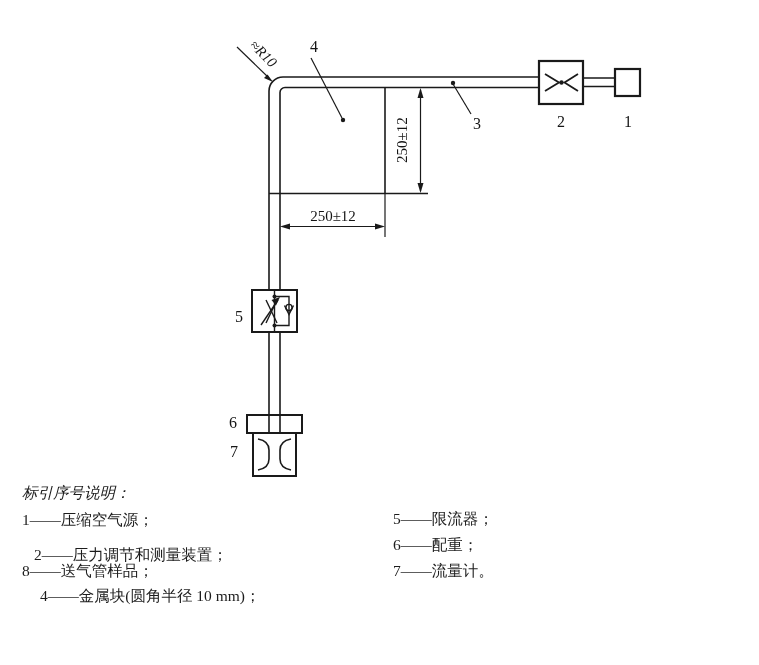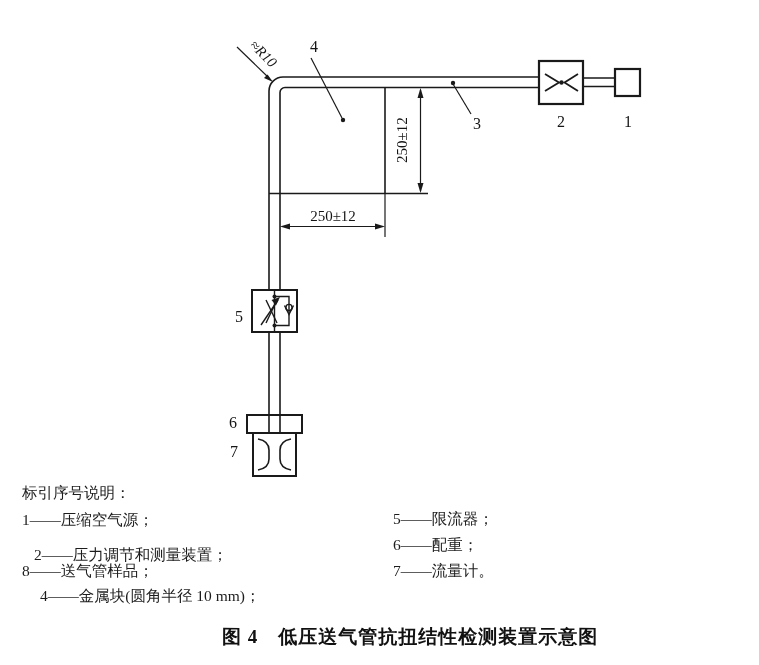--- a/index.html
+++ b/index.html
@@ -14,21 +14,21 @@
   }
   .diagram-svg{position:absolute;left:0;top:0;}
   svg text{
     font-family:"Liberation Serif","DejaVu Serif",serif;
     fill:#151515;
   }
   .part-num{font-size:16px;}
   .dim-text{font-size:15px;}
   .radius-text{font-size:14.5px;font-style:italic;}
   .legend{position:absolute;left:0;top:0;width:759px;font-size:15.5px;color:#1c1c1c;}
-  .legend-title{position:absolute;left:22px;top:483px;white-space:nowrap;}
+  .legend-title{position:absolute;left:22px;top:483px;white-space:nowrap;font-style:italic;}
   .legend-item{position:absolute;white-space:nowrap;}
   .li-l0{left:22px;top:510px;}
   .li-l1{left:22px;top:545px;margin-left:12px;}
   .li-l2{left:22px;top:561px;}
   .li-l3{left:40px;top:586px;}
   .li-r0{left:393px;top:509px;}
   .li-r1{left:393px;top:535px;}
   .li-r2{left:393px;top:561px;}
   .caption{
     position:absolute;left:410px;top:624px;
@@ -143,15 +143,14 @@
     <div class="legend-title">标引序号说明：</div>
     <div class="legend-item li-l0">1——压缩空气源；</div>
     <div class="legend-item li-l1">2——压力调节和测量装置；</div>
     <div class="legend-item li-l2">8——送气管样品；</div>
     <div class="legend-item li-l3">4——金属块(圆角半径 10 mm)；</div>
     <div class="legend-item li-r0">5——限流器；</div>
     <div class="legend-item li-r1">6——配重；</div>
     <div class="legend-item li-r2">7——流量计。</div>
   </div>
 
-  <div class="caption">图 4　低压送气管抗扭结性检测装置示意图</div>
 
 </div>
 
 </body></html>

